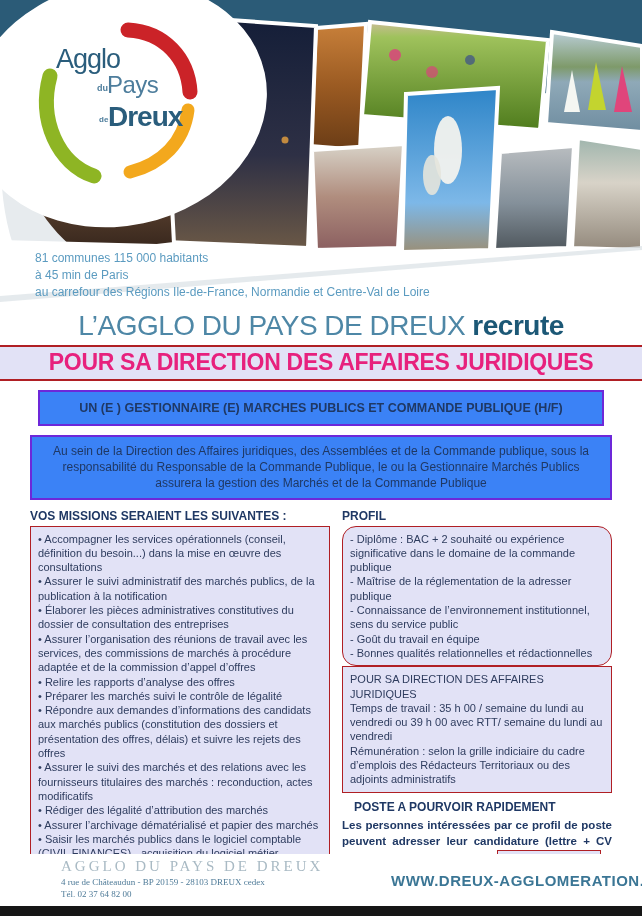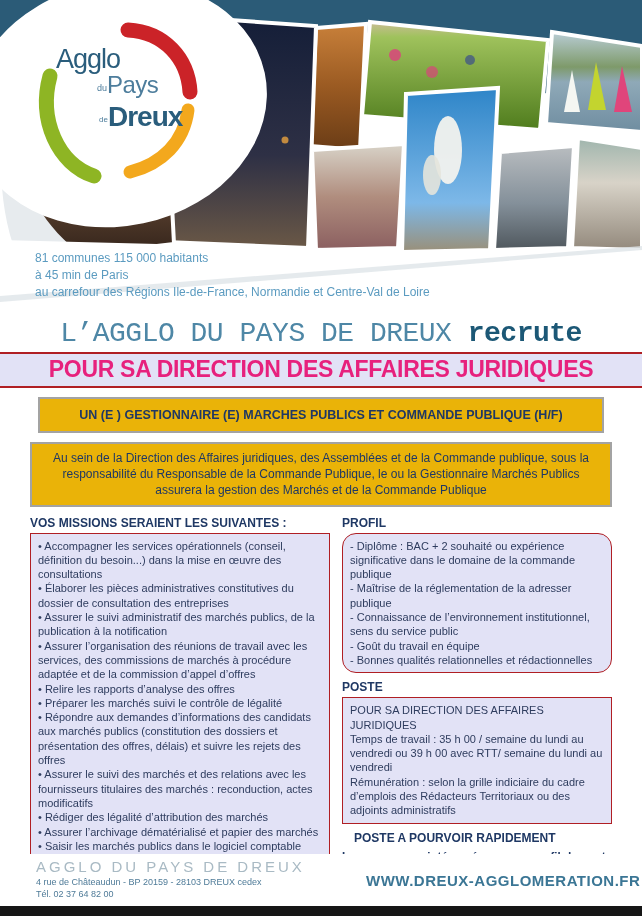--- a/index.html
+++ b/index.html
@@ -2,37 +2,37 @@
 <html><head>
 <meta charset="utf-8">
 <style>
   * { margin:0; padding:0; box-sizing:border-box; }
   body { background:#888; font-family:"Liberation Sans", sans-serif; }
   .page { position:relative; width:642px; height:916px; margin:0 auto; background:#fff; overflow:hidden; }
 
   
   .header { position:relative; width:642px; height:302px; }
   .header svg { position:absolute; top:0; left:0; }
-  .logo-text { position:absolute; color:#2a5d7c; line-height:1; }
+  .logo-text { position:absolute; color:#2a5d7c; line-height:1;font-weight:bold; }
   .lg-agglo  { left:56px; top:46px;  font-size:27px; font-weight:normal; letter-spacing:-1px; }
   .lg-du     { left:97px; top:84px;  font-size:9px;  color:#4d7d9c; }
   .lg-pays   { left:107px; top:73px; font-size:24px; font-weight:300; color:#4d7d9c; letter-spacing:-0.5px; }
   .lg-de     { left:99px; top:116px; font-size:8px;  color:#4d7d9c; }
   .lg-dreux  { left:108px; top:103px; font-size:28px; font-weight:bold; letter-spacing:-1px; }
   .facts { position:absolute; left:35px; top:250px; color:#5b9bc0; font-size:12px; line-height:17px; }
 
   
-  .main-title { text-align:center; margin-top:16px; font-size:28px; letter-spacing:-0.5px;font-family:Liberation Mono, monospace; }
+  .main-title { text-align:center; margin-top:8px; font-size:28px; letter-spacing:-0.5px; }
   .main-title .t1 { color:#4e87a6; font-weight:300; }
   .main-title .t2 { color:#1c5876; font-weight:800; }
   .pink-band { margin-top:3px; border-top:2px solid #b01f24; border-bottom:2px solid #b01f24;
                background:#e2e2f6; text-align:center; padding:2px 0 3px;
                color:#e7217d; font-size:23px; font-weight:bold; letter-spacing:-0.3px; }
 
-  .rbox { border:2px solid #a3a3a3; background:#eab308; color:#1f3864; }
+  .rbox { border:2px solid #6d28d9; background:#3b82f6; color:#1f3864; }
   .job-box  { margin:9px 38px 0; padding:9px 10px; text-align:center; font-weight:bold; font-size:12.5px; }
   .intro-box{ margin:9px 30px 0; padding:6px 12px; text-align:center; font-size:12px; line-height:1.35; }
 
   
   .cols { display:flex; margin:2px 30px 0; gap:12px; }
   .col-left { width:300px; }
   .col-right{ width:270px; }
   h3.sec { color:#1f3864; font-size:12px; font-weight:bold; margin:7px 0 3px; }
   .list-box { border:1.5px solid #b01f24; background:#e2e2f6; padding:5px 7px;
               font-size:11px; line-height:1.3; color:#2e3c5e; }
@@ -41,21 +41,21 @@
   .profil-box { min-height:122px;border-radius:14px; }
   .poste-box  { min-height:96px; }
   .apply-head { margin-top:10px;padding-left:12px; }
   .apply-par { font-size:11.5px; font-weight:bold; color:#1f3864; line-height:1.45; text-align:justify; }
   .deadline { display:inline-block; border:1.5px solid #b01f24; background:#e2e2f6; padding:0 5px; }
   .apply-addr { margin-top:7px; font-size:11.5px; font-weight:bold; color:#1f3864; line-height:1.35; }
 
   
   .footer { position:absolute; left:0; bottom:0; width:642px; height:62px; background:#fff; }
   .footer-inner { position:absolute; top:4px; left:0; width:642px; display:flex; align-items:flex-start; }
-  .f-left { margin-left:36px; width:255px; }
+  .f-left { margin-left:61px; width:255px;font-family:Liberation Serif, serif; }
   .f-org  { color:#a9bac4; font-size:15px; letter-spacing:3px; font-weight:400; white-space:nowrap; }
   .f-addr, .f-tel { color:#4f7b98; font-size:9px; margin-top:2px; }
   .f-site { margin-left:75px; margin-top:14px; color:#3b7695; font-size:15px; font-weight:600; letter-spacing:0.5px; white-space:nowrap; }
   .f-qr { margin-left:14px; margin-top:4px; }
   .black-strip { position:absolute; left:0; bottom:0; width:642px; height:10px; background:#161616; }
 </style>
 </head>
 <body>
 
 <div class="page">
@@ -178,22 +178,22 @@
   <div class="rbox job-box">UN (E ) GESTIONNAIRE (E) MARCHES PUBLICS ET COMMANDE PUBLIQUE (H/F)</div>
 
   <div class="rbox intro-box">Au sein de la Direction des Affaires juridiques, des Assemblées et de la Commande publique, sous la responsabilité du Responsable de la Commande Publique, le ou la Gestionnaire Marchés Publics assurera la gestion des Marchés et de la Commande Publique</div>
 
   <div class="cols">
 
     <div class="col-left">
       <h3 class="sec">VOS MISSIONS SERAIENT LES SUIVANTES :</h3>
       <div class="list-box missions-box">
           <div class="b-item">Accompagner les services opérationnels (conseil, définition du besoin...) dans la mise en œuvre des consultations</div>
+          <div class="b-item">Assurer le suivi administratif des marchés publics, de la publication à la notification</div>
           <div class="b-item">Élaborer les pièces administratives constitutives du dossier de consultation des entreprises</div>
-          <div class="b-item">Assurer le suivi administratif des marchés publics, de la publication à la notification</div>
           <div class="b-item">Assurer l’organisation des réunions de travail avec les services, des commissions de marchés à procédure adaptée et de la commission d’appel d’offres</div>
           <div class="b-item">Relire les rapports d’analyse des offres</div>
           <div class="b-item">Préparer les marchés suivi le contrôle de légalité</div>
           <div class="b-item">Répondre aux demandes d’informations des candidats aux marchés publics (constitution des dossiers et présentation des offres, délais) et suivre les rejets des offres</div>
           <div class="b-item">Assurer le suivi des marchés et des relations avec les fournisseurs titulaires des marchés : reconduction, actes modificatifs</div>
           <div class="b-item">Rédiger des légalité d’attribution des marchés</div>
           <div class="b-item">Assurer l’archivage dématérialisé et papier des marchés</div>
           <div class="b-item">Saisir les marchés publics dans le logiciel comptable (CIVIL FINANCES) - acquisition du logiciel métier MARCO WEB</div>
           <div class="b-item">Assurer la mise à jour des tableaux de suivi des marchés et autres outils de gestion des marchés ;</div>
           <div class="b-item">Assurer l’interface avec la direction des finances dans le cadre de l’exécution comptable des marchés ;</div>
@@ -203,21 +203,20 @@
     <div class="col-right">
       <h3 class="sec">PROFIL</h3>
       <div class="list-box profil-box">
           <div class="p-item">- Diplôme : BAC + 2 souhaité ou expérience significative dans le domaine de la commande publique</div>
           <div class="p-item">- Maîtrise de la réglementation de la adresser publique</div>
           <div class="p-item">- Connaissance de l’environnement institutionnel, sens du service public</div>
           <div class="p-item">- Goût du travail en équipe</div>
           <div class="p-item">- Bonnes qualités relationnelles et rédactionnelles</div>
         </div>
 
-      <h3 class="sec">POSTE</h3>
       <div class="list-box poste-box">
           <div class="p-item">POUR SA DIRECTION DES AFFAIRES JURIDIQUES</div>
           <div class="p-item">Temps de travail : 35 h 00 / semaine du lundi au vendredi ou 39 h 00 avec RTT/ semaine du lundi au vendredi</div>
           <div class="p-item">Rémunération : selon la grille indiciaire du cadre d’emplois des Rédacteurs Territoriaux ou des adjoints administratifs</div>
         </div>
 
       <h3 class="sec apply-head">POSTE A POURVOIR RAPIDEMENT</h3>
       <div class="apply-par">
         <span>Les personnes intéressées par ce profil de poste peuvent adresser leur candidature (lettre + CV détaillé), AU PLUS TARD LE </span><span class="deadline">15 JUILLET 2019</span>
       </div>

